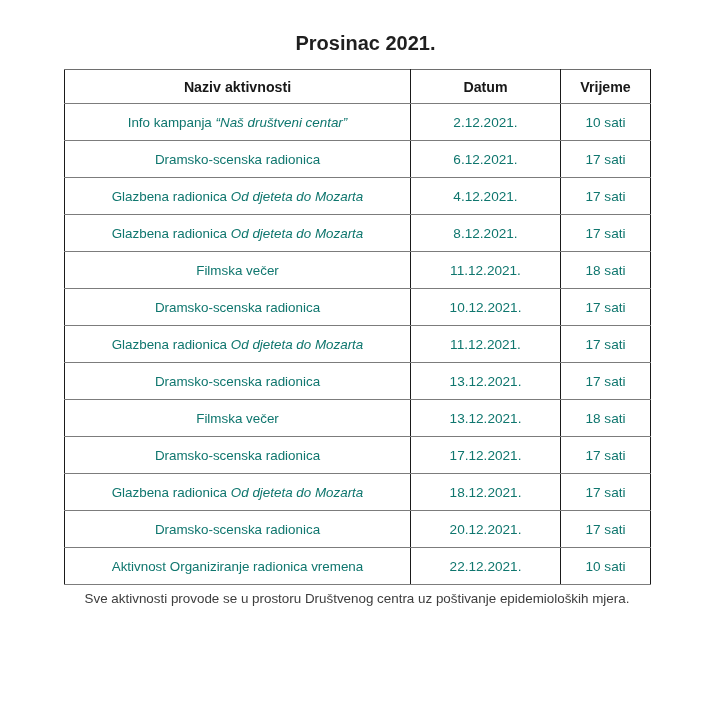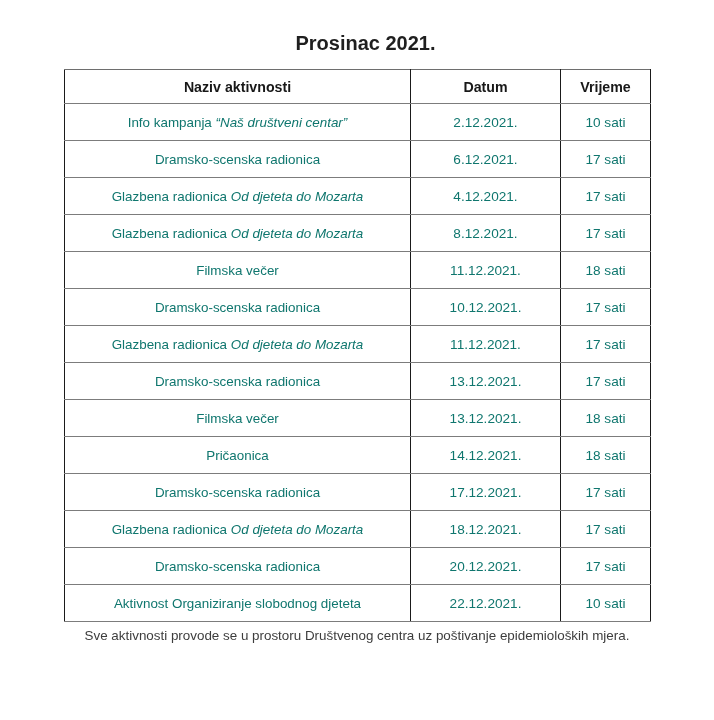--- a/index.html
+++ b/index.html
@@ -155,41 +155,36 @@
             <td class="cell-name">Dramsko-scenska radionica</td>
             <td class="cell-date">13.12.2021.</td>
             <td class="cell-time">17 sati</td>
           </tr>
           <tr>
             <td class="cell-name">Filmska večer</td>
             <td class="cell-date">13.12.2021.</td>
             <td class="cell-time">18 sati</td>
           </tr>
           <tr>
-            <td class="cell-name">Pričaonica</td>
-            <td class="cell-date">14.12.2021.</td>
-            <td class="cell-time">18 sati</td>
-          </tr>
-          <tr>
             <td class="cell-name">Dramsko-scenska radionica</td>
             <td class="cell-date">17.12.2021.</td>
             <td class="cell-time">17 sati</td>
           </tr>
           <tr>
             <td class="cell-name"><span>Glazbena radionica </span><span class="em">Od djeteta do Mozarta</span></td>
             <td class="cell-date">18.12.2021.</td>
             <td class="cell-time">17 sati</td>
           </tr>
           <tr>
             <td class="cell-name">Dramsko-scenska radionica</td>
             <td class="cell-date">20.12.2021.</td>
             <td class="cell-time">17 sati</td>
           </tr>
           <tr>
-            <td class="cell-name">Aktivnost Organiziranje slobodnog djeteta</td>
+            <td class="cell-name">Aktivnost Organiziranje radionica vremena</td>
             <td class="cell-date">22.12.2021.</td>
             <td class="cell-time">10 sati</td>
           </tr>
         </tbody>
     </table>
   </div>
 
   <div class="footnote">Sve aktivnosti provode se u prostoru Društvenog centra uz poštivanje epidemioloških mjera.</div>
 
 </div>

